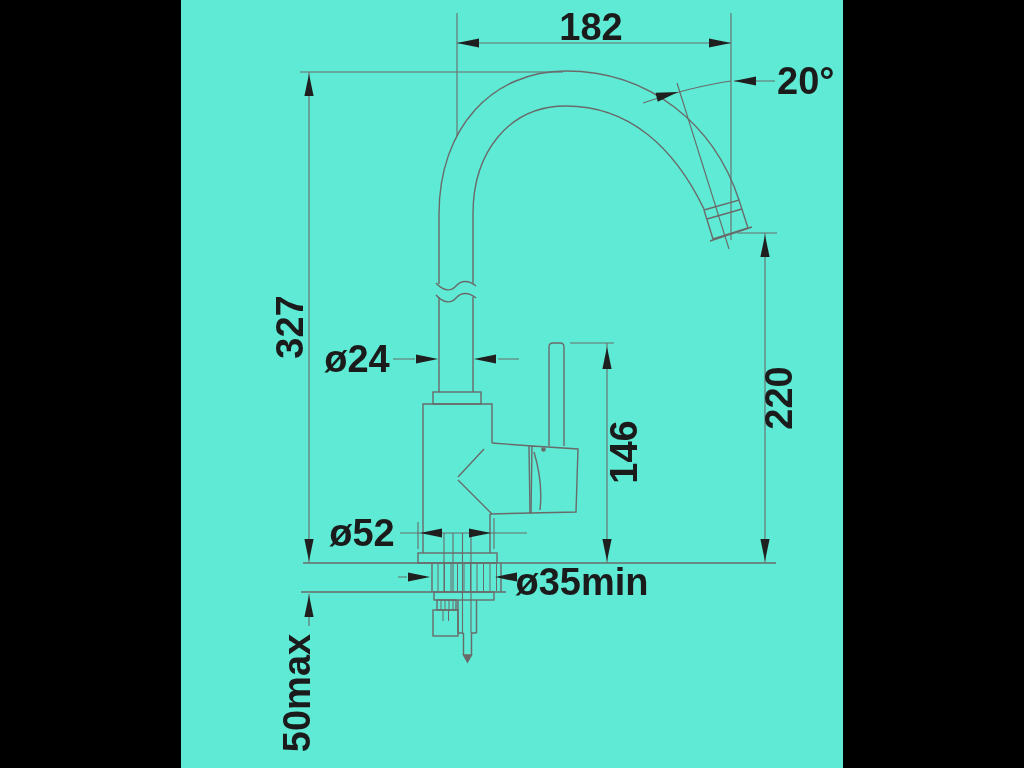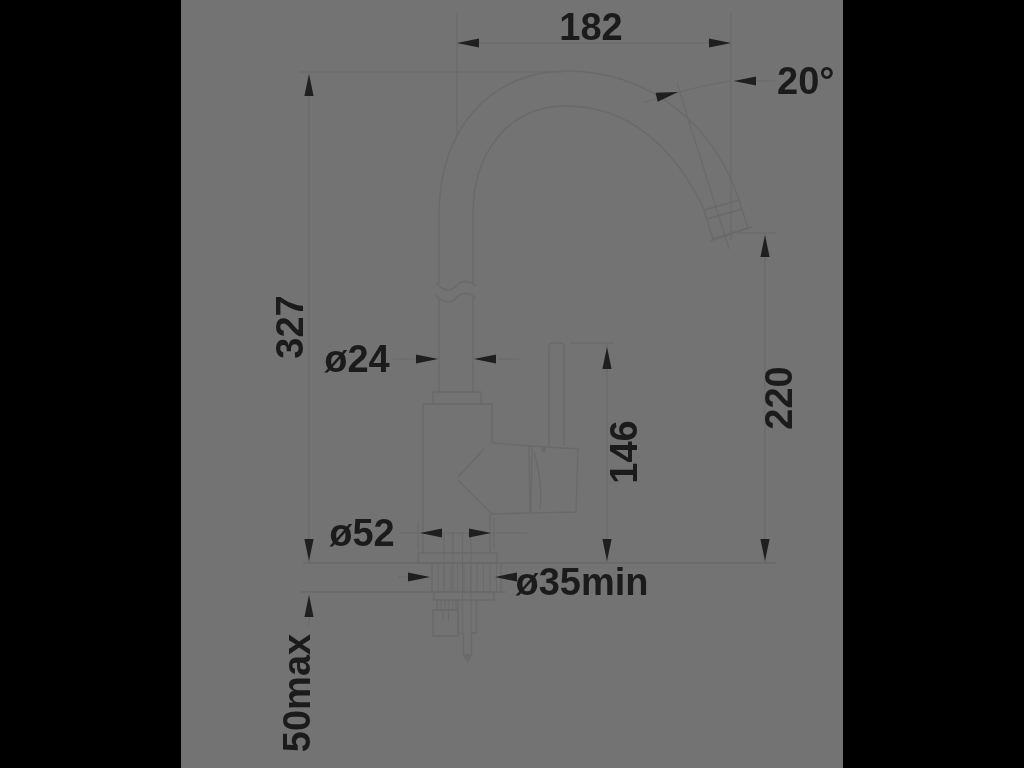--- a/index.html
+++ b/index.html
@@ -1,16 +1,16 @@
 <!DOCTYPE html>
 <html><head>
 <meta charset="utf-8">
 <style>
   html,body{margin:0;padding:0;}
-  #stage{position:relative;width:1024px;height:768px;background:#737373;overflow:hidden;
+  #stage{position:relative;width:1024px;height:768px;background:#5eead4;overflow:hidden;
          font-family:"Liberation Sans",sans-serif;}
   #stage svg{position:absolute;left:0;top:0;}
   .bar{position:absolute;top:0;height:768px;background:#000;}
   #bar-left{left:0;width:181px;}
   #bar-right{left:843px;width:181px;}
   text{font-family:"Liberation Sans",sans-serif;font-weight:bold;font-size:38px;fill:#1b1b1b;}
 </style>
 </head>
 <body>
 

